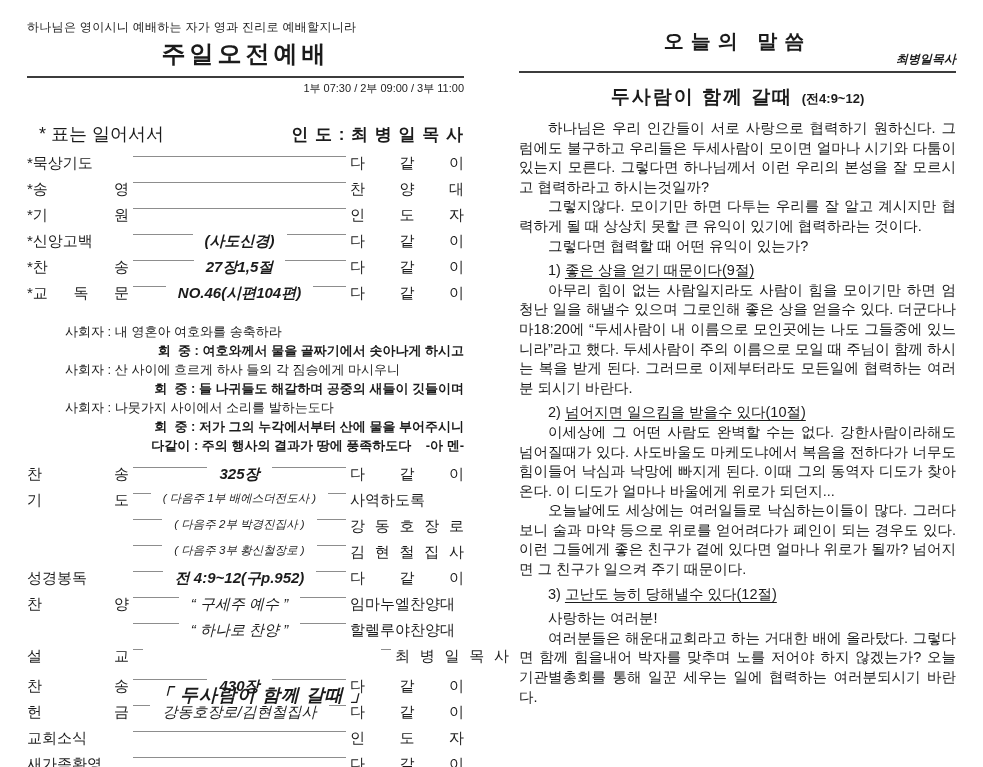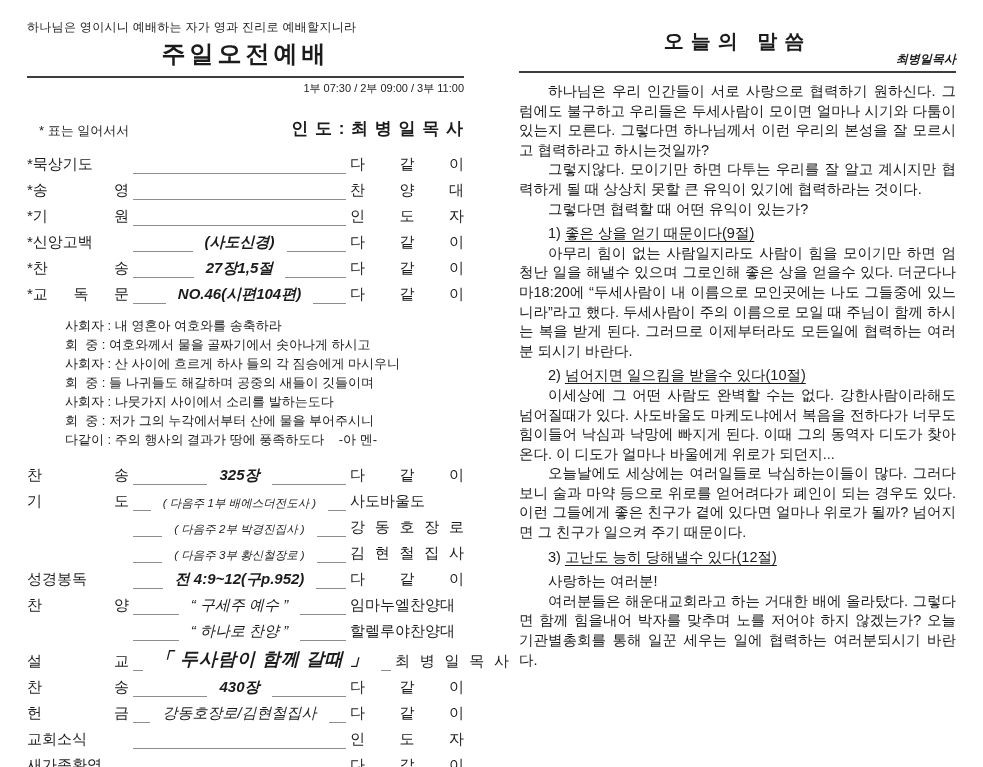--- a/index.html
+++ b/index.html
@@ -9,39 +9,39 @@
   .col{position:absolute;top:0;}
   #left-col{left:27px;width:437px;}
   #right-col{left:519px;width:437px;}
 
   
   .motto{margin-top:19px;font-size:12px;letter-spacing:0.3px;}
   .l-title{margin-top:2px;text-align:center;font-size:24px;font-weight:bold;letter-spacing:4px;}
   .rule{border:none;border-top:2px solid #3c3c3c;margin:6px 0 0 0;}
   .times{margin-top:3px;text-align:right;font-size:11px;color:#222;}
   .stand-row{display:flex;justify-content:space-between;align-items:flex-end;margin-top:12px;}
-  .stand-note{font-size:13px;padding-left:12px;margin-top:14px;}
+  .stand-note{font-size:18px;padding-left:12px;margin-top:14px;}
   .leader{font-size:17px;font-weight:bold;letter-spacing:1px;}
 
   #rows1{margin-top:8px;}
   #rows2{margin-top:10px;}
-  .o-row{display:flex;align-items:flex-end;height:26px;font-size:15px;}
+  .o-row{display:flex;align-items:flex-start;height:26px;font-size:15px;}
   .o-row.sermon{height:30px;}
   .o-label{width:102px;flex-shrink:0;text-align:justify;text-align-last:justify;}
   .o-right{width:114px;flex-shrink:0;text-align:justify;text-align-last:justify;}
   .o-center{padding:0 8px;text-align:center;white-space:nowrap;font-style:italic;}
   .o-center.b{font-weight:bold;}
   .o-row.small .o-center{font-size:11.5px;}
   .o-row.sermon .o-center{font-size:18px;font-weight:bold;letter-spacing:1px;margin-top:36px;}
   .o-row.sermon .o-right,.o-row.big-right .o-right{font-weight:normal;}
   .ln{flex:1 1 auto;height:0;border-top:1px solid #8d8d8d;margin:2px 4px 0 4px;min-width:10px;}
 
   #reading{margin:12px 0 0 38px;}
   .rd{font-size:13px;line-height:19px;white-space:pre-wrap;}
-  .rd.b{font-weight:normal;}
+  .rd.b{font-weight:bold;text-align:right;}
 
   
   .r-title{margin-top:28px;text-align:center;font-size:20px;font-weight:bold;letter-spacing:7px;}
   .pastor{text-align:right;font-size:12px;margin-top:-4px;font-weight:bold;font-style:italic;}
   .r-rule{border:none;border-top:2px solid #3c3c3c;margin:3px 0 0 0;}
   .s-title{margin-top:11px;text-align:center;}
   .s-title .main{font-size:19px;font-weight:bold;letter-spacing:2px;}
   .s-title .ref{font-size:13px;font-weight:bold;margin-left:4px;}
   #content{margin-top:9px;font-size:14.5px;line-height:19.6px;text-align:justify;}
   #content p{margin:0;text-indent:2em;}
@@ -116,21 +116,21 @@
           <span class="ln"></span>
           <span class="o-center b">325장</span>
           <span class="ln"></span>
           <span class="o-right">다 같 이</span>
         </div>
         <div class="o-row small">
           <span class="o-label">기 도</span>
           <span class="ln"></span>
           <span class="o-center">( 다음주 1부 배에스더전도사 )</span>
           <span class="ln"></span>
-          <span class="o-right">사도바울도</span>
+          <span class="o-right">사역하도록</span>
         </div>
         <div class="o-row small">
           <span class="o-label"></span>
           <span class="ln"></span>
           <span class="o-center">( 다음주 2부 박경진집사 )</span>
           <span class="ln"></span>
           <span class="o-right">강 동 호 장 로</span>
         </div>
         <div class="o-row small">
           <span class="o-label"></span>
@@ -192,20 +192,24 @@
           <span class="o-right">다 같 이</span>
         </div>
         <div class="o-row"></div>
       </div>
   </div>
 
   <div class="col" id="right-col">
     <div class="r-title">오늘의 말씀</div>
     <div class="pastor">최병일목사</div>
     <hr class="r-rule">
+    <div class="s-title">
+      <span class="main">두사람이 함께 갈때</span>
+      <span class="ref">(전4:9~12)</span>
+    </div>
     <div id="content">
         <p>하나님은 우리 인간들이 서로 사랑으로 협력하기 원하신다. 그럼에도 불구하고 우리들은 두세사람이 모이면 얼마나 시기와 다툼이 있는지 모른다. 그렇다면 하나님께서 이런 우리의 본성을 잘 모르시고 협력하라고 하시는것일까?</p>
         <p>그렇지않다. 모이기만 하면 다투는 우리를 잘 알고 계시지만 협력하게 될 때 상상치 못할 큰 유익이 있기에 협력하라는 것이다.</p>
         <p>그렇다면 협력할 때 어떤 유익이 있는가?</p>
         <div class="hd"><span>1) </span><span class="u">좋은 상을 얻기 때문이다(9절)</span></div>
         <p>아무리 힘이 없는 사람일지라도 사람이 힘을 모이기만 하면 엄청난 일을 해낼수 있으며 그로인해 좋은 상을 얻을수 있다. 더군다나 마18:20에 “두세사람이 내 이름으로 모인곳에는 나도 그들중에 있느니라”라고 했다. 두세사람이 주의 이름으로 모일 때 주님이 함께 하시는 복을 받게 된다. 그러므로 이제부터라도 모든일에 협력하는 여러분 되시기 바란다.</p>
         <div class="hd"><span>2) </span><span class="u">넘어지면 일으킴을 받을수 있다(10절)</span></div>
         <p>이세상에 그 어떤 사람도 완벽할 수는 없다. 강한사람이라해도 넘어질때가 있다. 사도바울도 마케도냐에서 복음을 전하다가 너무도 힘이들어 낙심과 낙망에 빠지게 된다. 이때 그의 동역자 디도가 찾아온다. 이 디도가 얼마나 바울에게 위로가 되던지...</p>
         <p>오늘날에도 세상에는 여러일들로 낙심하는이들이 많다. 그러다보니 술과 마약 등으로 위로를 얻어려다가 폐인이 되는 경우도 있다. 이런 그들에게 좋은 친구가 곁에 있다면 얼마나 위로가 될까? 넘어지면 그 친구가 일으켜 주기 때문이다.</p>
         <div class="hd"><span>3) </span><span class="u">고난도 능히 당해낼수 있다(12절)</span></div>

